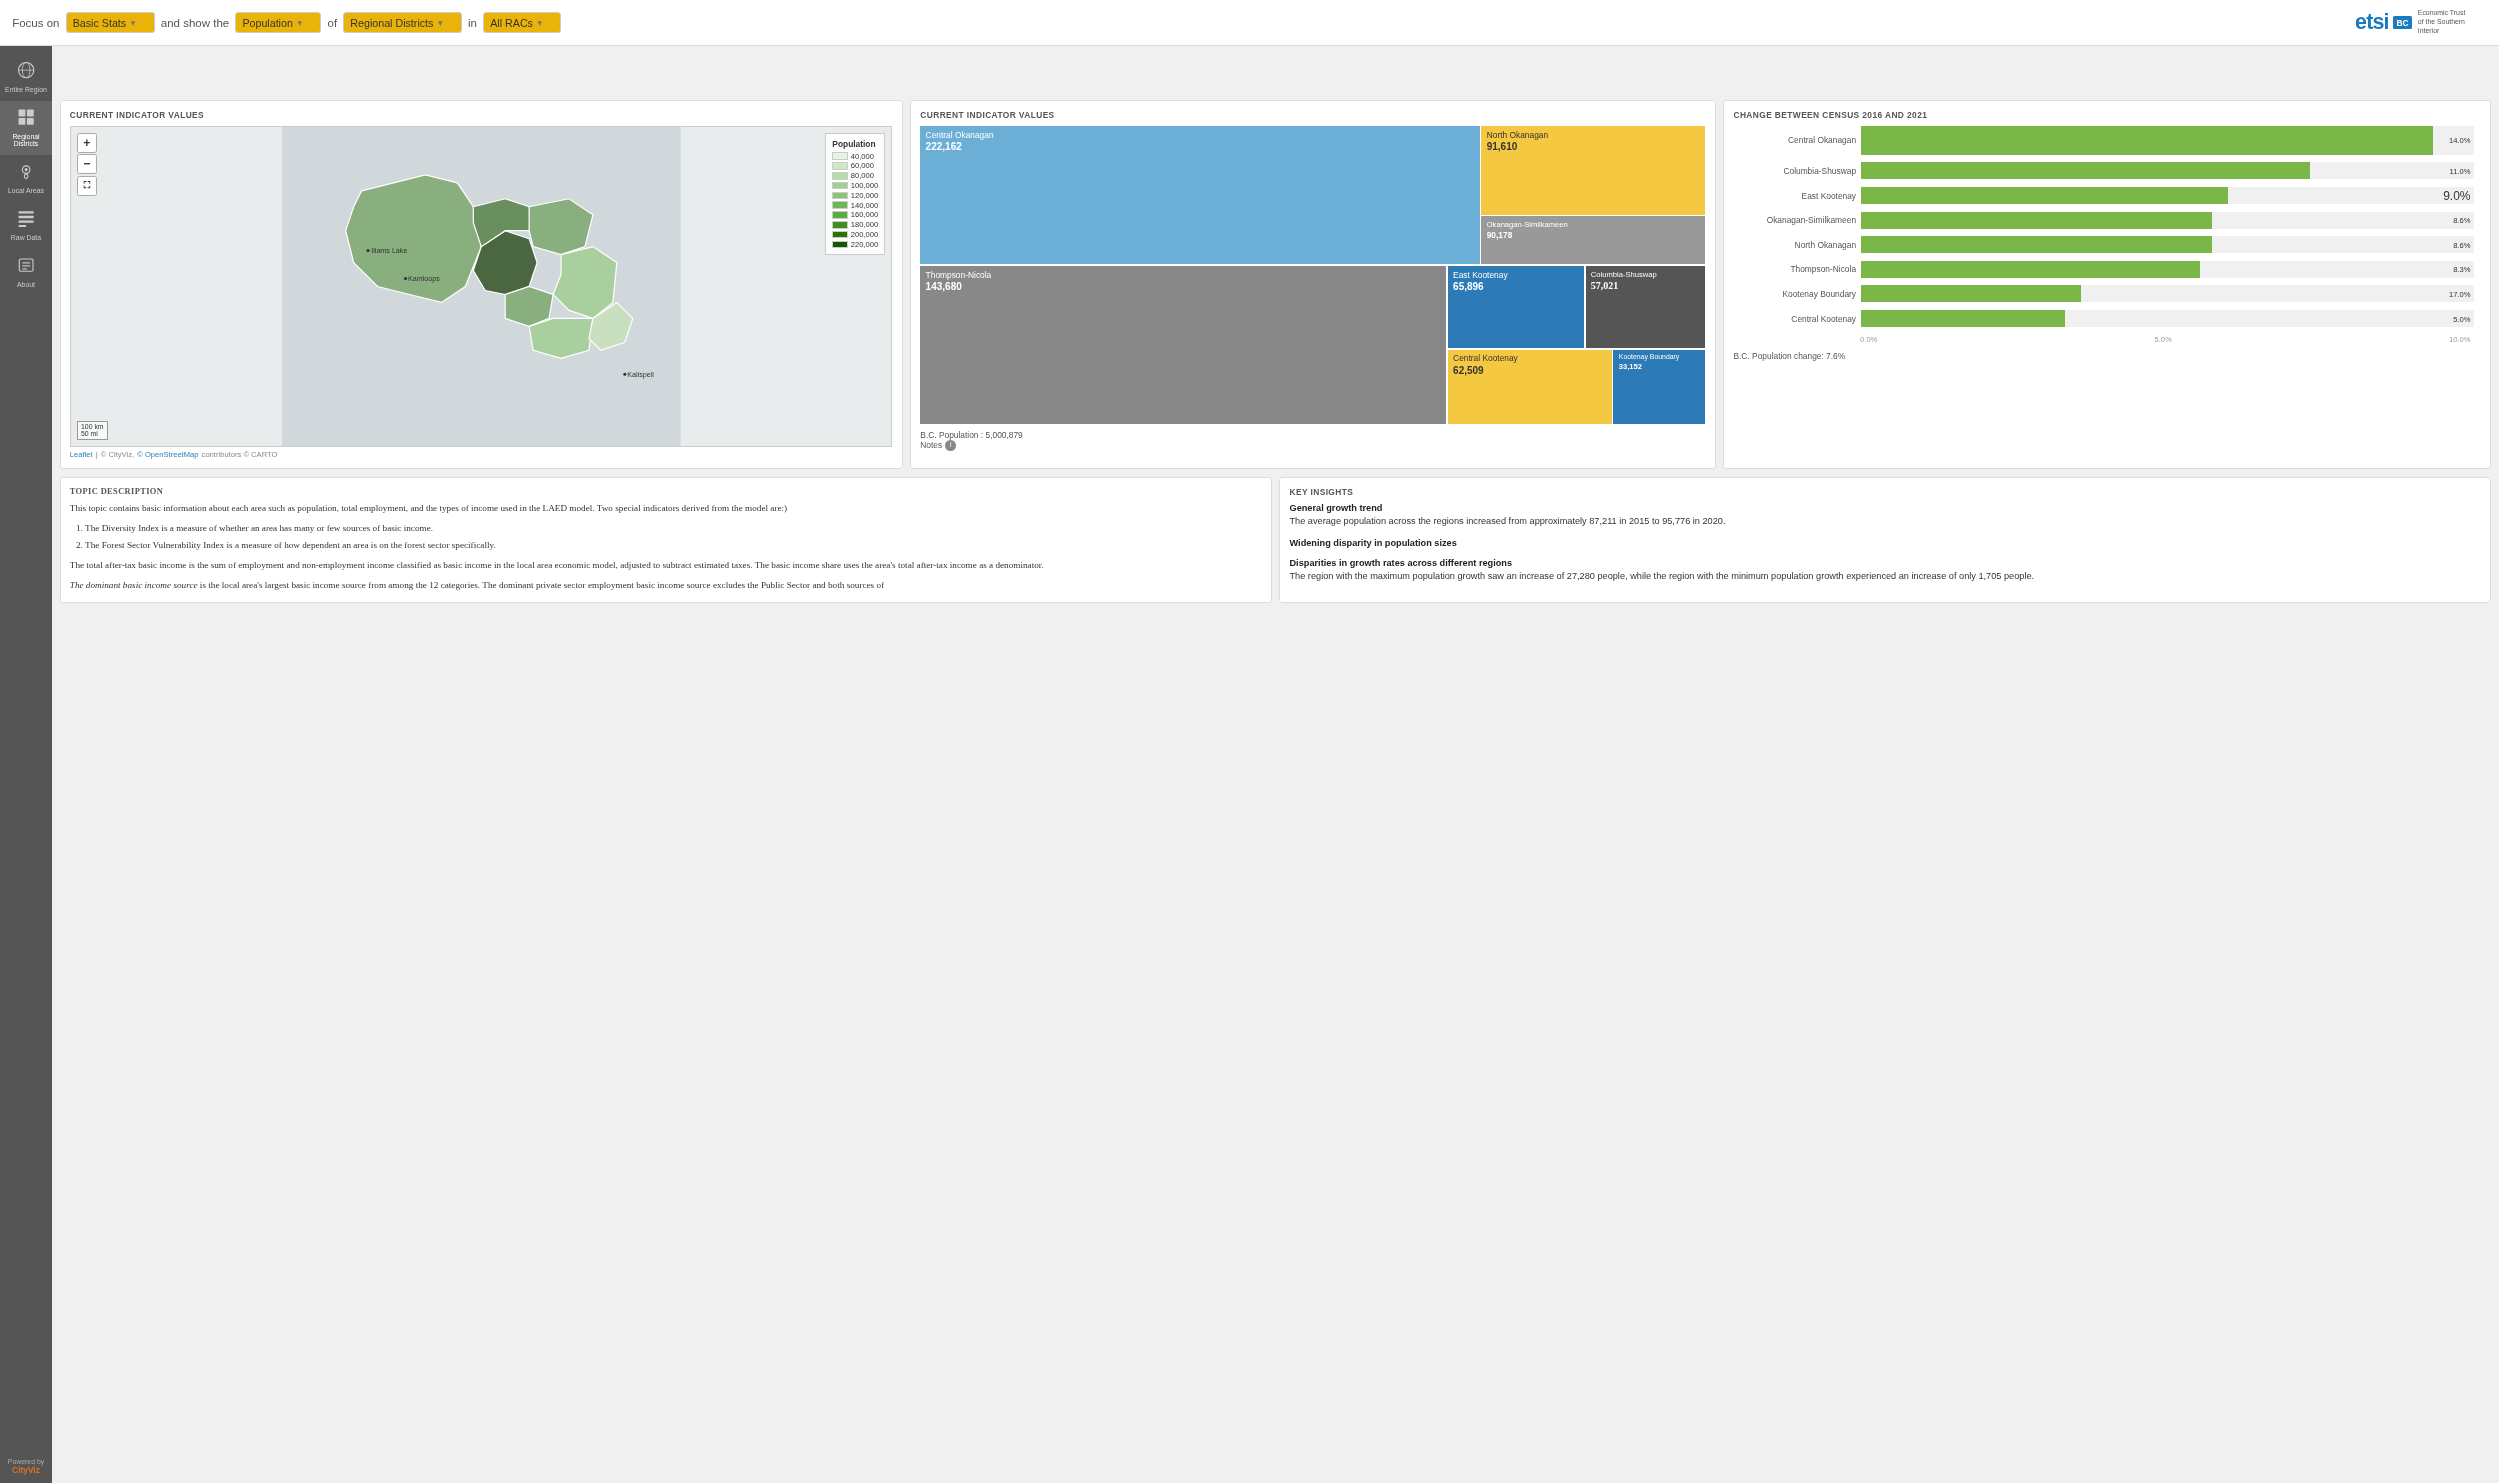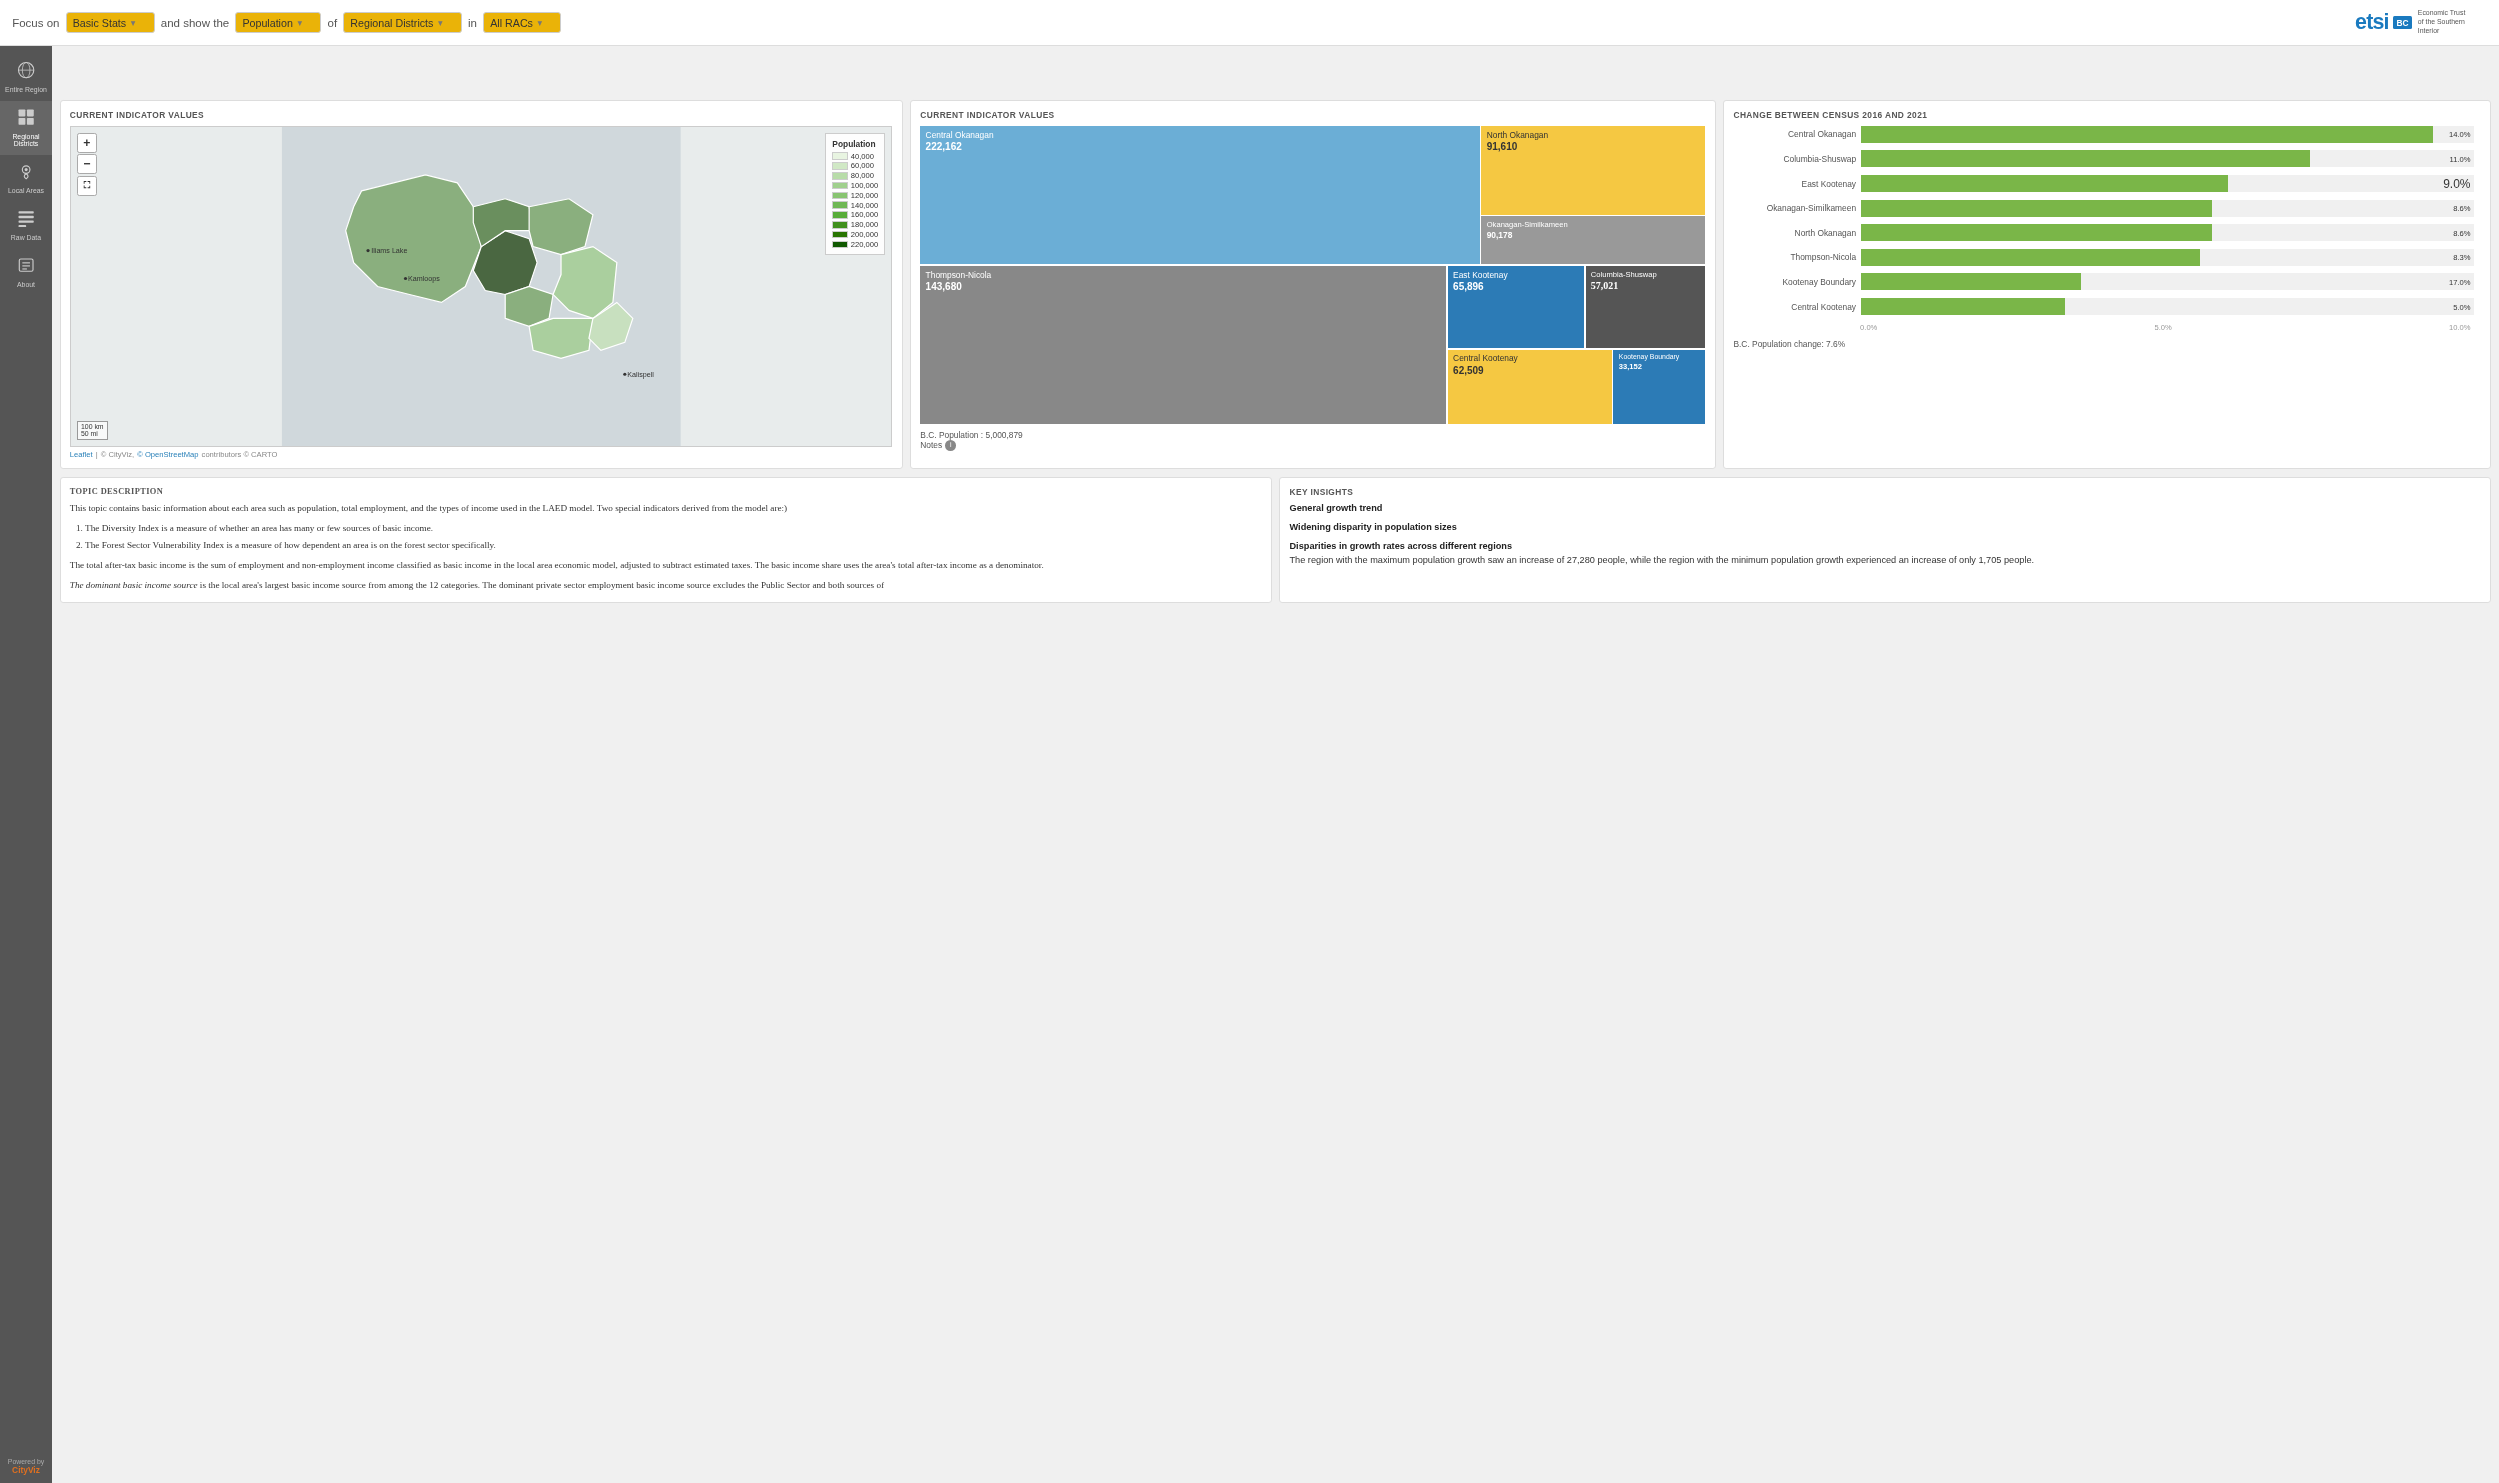--- a/index.html
+++ b/index.html
@@ -566,21 +566,21 @@
         </div>
       </div>
     </div>
 
     <div class="card barchart-card">
       <div class="card-title">CHANGE BETWEEN CENSUS 2016 AND 2021</div>
       <div class="bar-chart-area">
         <div id="bar-rows-container">
             <div class="bar-row">
       <div class="bar-label">Central Okanagan</div>
-      <div class="bar-track" style="position:relative;flex:1;height:17px;background:#f0f0f0;">
+      <div class="bar-track" style="position:relative;flex:1;height:29px;background:#f0f0f0;">
         <div class="bar-fill" style="width:93.33333333333333%;height:100%;background:#7ab648;position:absolute;left:0;top:0;"></div>
         <span class="bar-value" style="position:absolute;right:3.1px;top:50%;transform:translateY(-50%);font-size:7.6px;color:#333;">14.0%</span>
       </div>
     </div>
             <div class="bar-row">
       <div class="bar-label">Columbia-Shuswap</div>
       <div class="bar-track" style="position:relative;flex:1;height:17px;background:#f0f0f0;">
         <div class="bar-fill" style="width:73.33333333333333%;height:100%;background:#7ab648;position:absolute;left:0;top:0;"></div>
         <span class="bar-value" style="position:absolute;right:3.1px;top:50%;transform:translateY(-50%);font-size:7.6px;color:#333;">11.0%</span>
       </div>
@@ -654,20 +654,21 @@
           <em>The dominant basic income source</em><span> is the local area's largest basic income source from among the 12 categories. The dominant private sector employment basic income source excludes the Public Sector and both sources of</span>
         </p>
       </div>
     </div>
 
     <div class="card insights-card">
       <div class="card-title">KEY INSIGHTS</div>
       <div id="insights-container">
           <div class="insight-item">
       <div class="insight-title">General growth trend</div>
+      <div class="insight-text">The average population across the regions increased from approximately 87,211 in 2015 to 95,776 in 2020.</div>
     </div>
           <div class="insight-item">
       <div class="insight-title">Widening disparity in population sizes</div>
     </div>
           <div class="insight-item">
       <div class="insight-title">Disparities in growth rates across different regions</div>
       <div class="insight-text">The region with the maximum population growth saw an increase of 27,280 people, while the region with the minimum population growth experienced an increase of only 1,705 people.</div>
     </div>
         </div>
     </div>

